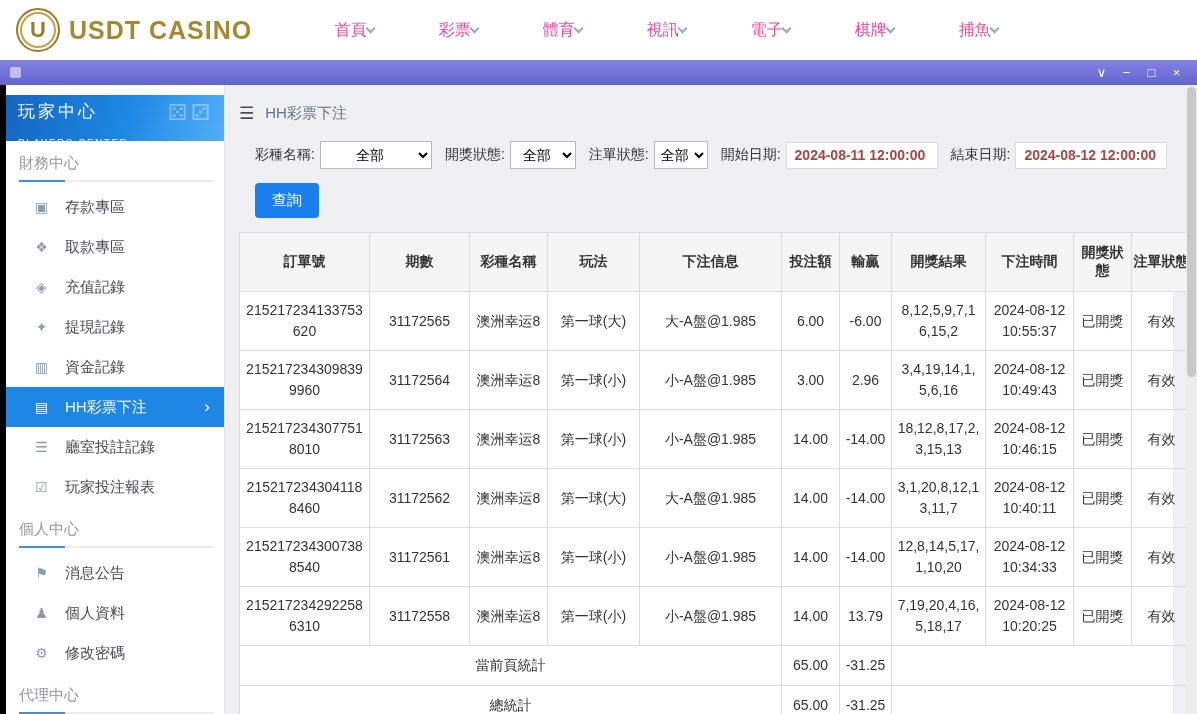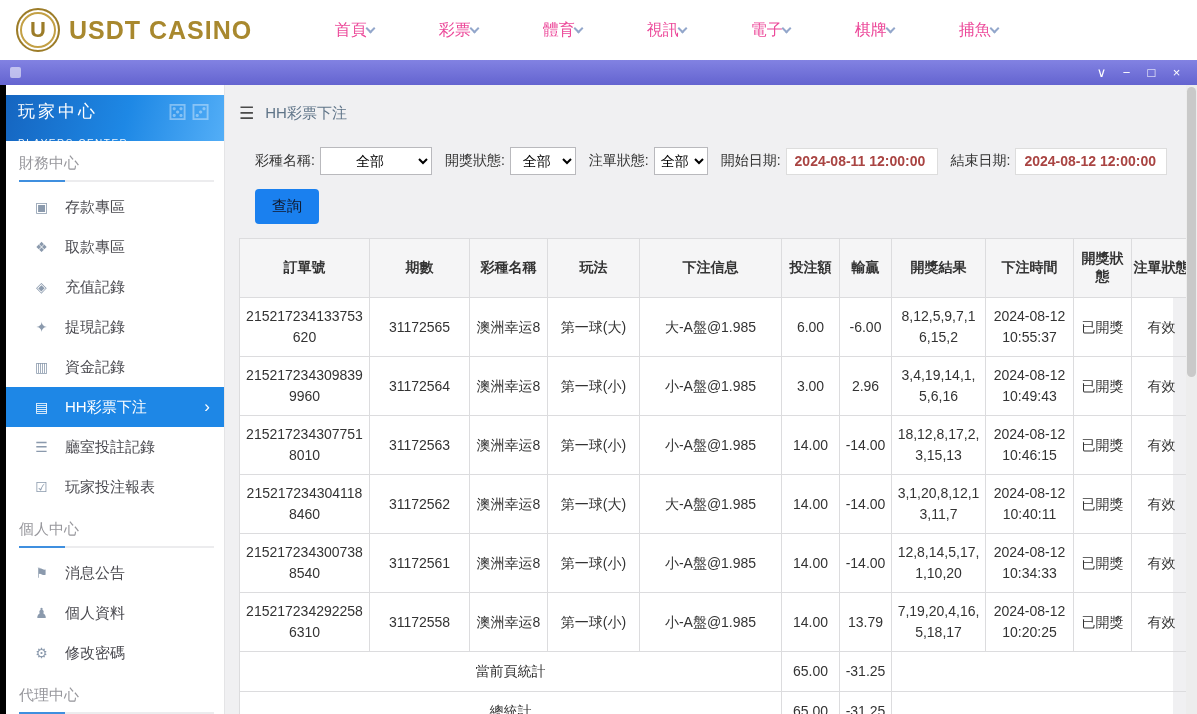--- a/index.html
+++ b/index.html
@@ -46,29 +46,29 @@
   .menu-icon { width: 17px; margin-right: 15px; color: #8b9aad; font-size: 14px; text-align: center; }
   .menu-item.active { background: #1e87e6; color: #fff; }
   .menu-item.active .menu-icon { color: #fff; }
   .mi-chev { display: none; }
   .menu-item.active .mi-chev { display: block; position: absolute; right: 14px; font-size: 17px; }
   
   .main { flex: 1; padding: 8px 24px 0 14px; overflow: hidden; }
   .breadcrumb { display: flex; align-items: center; gap: 11px; height: 40px; }
   .hamburger { font-size: 17px; color: #4a4a4a; cursor: pointer; }
   .breadcrumb-title { font-size: 15px; color: #5f7488; }
-  .filter-area { padding-left: 16px; margin-top: 14px; }
+  .filter-area { padding-left: 16px; margin-top: 8px; }
   .filter-row { display: flex; align-items: center; font-size: 14px; color: #333; }
   .f-group { display: flex; align-items: center; margin-right: 13px; }
   .f-label { margin-right: 5px; white-space: nowrap; }
   select.sel { height: 28px; border: 1px solid #b9b9bd; background: #fff; font-size: 14px; font-family: inherit; text-align: center; }
   .sel-lottery { width: 112px; } .sel-draw { width: 66px; } .sel-order { width: 54px; }
   .date-input { height: 27px; width: 152px; border: 1px solid #ddd; background: #fff;
     color: #a94442; font-size: 14px; padding: 0 8px; font-family: inherit; font-weight: bold; }
-  .search-btn { margin-top: 14px; background: #1a80ef; color: #0f172a; border: none; border-radius: 4px;
+  .search-btn { margin-top: 14px; background: #1a80ef; color: #ffffff; border: none; border-radius: 4px;
     padding: 8px 17px; font-size: 15px; cursor: pointer; text-align: center; }
   
   .table-wrap { margin-top: 14px; background: #fff; }
   table { width: 100%; border-collapse: collapse; table-layout: fixed; font-size: 14px; color: #333; }
   th { background: #f5f5f6; border: 1px solid #dcdcde; font-weight: bold; padding: 11px 1px; }
   td { border: 1px solid #dcdcde; padding: 8px 4px; text-align: center; line-height: 1.5; word-break: break-all; }
   tr.summary-row td { padding: 9px 4px; }
   
   .scrollbar { position: absolute; right: 0; top: 25px; bottom: 0; width: 11px; background: #ededed; }
   .scroll-thumb { position: absolute; top: 2px; left: 1px; right: 1px; height: 290px; background: #c9c9c9; border-radius: 5px; cursor: pointer; }

